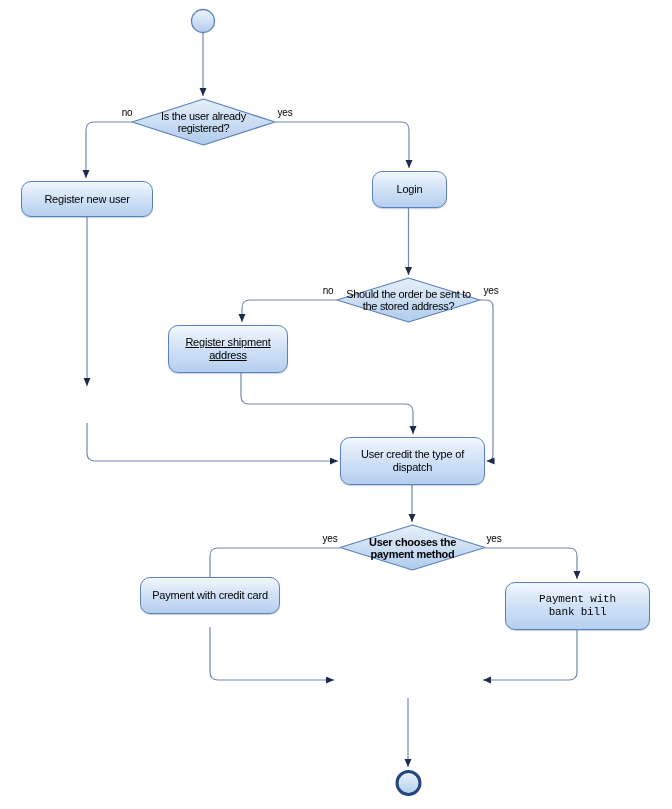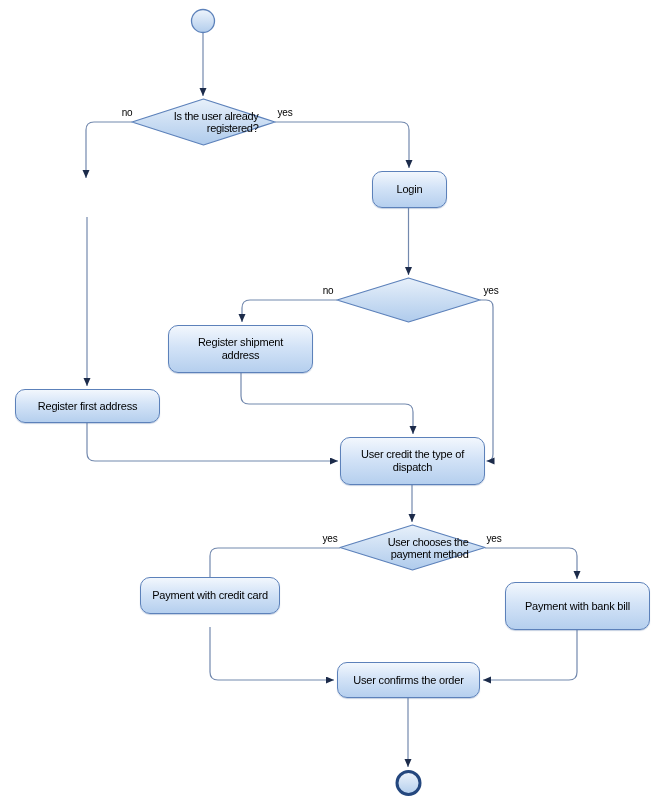--- a/index.html
+++ b/index.html
@@ -39,21 +39,21 @@
     color: #000000;
   }
   .action .txt {
     display: inline-block;
   }
   .dtext {
     position: absolute;
     display: flex;
     align-items: center;
     justify-content: center;
-    text-align: right;
+    text-align: center;
     font-size: 11px;
     line-height: 12px;
     letter-spacing: -0.3px;
     color: #000000;
     pointer-events: none;
   }
   .dtext .txt { display: inline-block; }
   .elabel {
     position: absolute;
     width: 34px;
@@ -102,55 +102,55 @@
       <path d="M408,698 L408,767" marker-end="url(#arrow)"></path>
     </g>
 
     <circle cx="203" cy="21" r="11.5" fill="url(#gradNode)" stroke="#5c81ba" stroke-width="1.3"></circle>
     <polygon points="203.5,99 275,122 203.5,145 132,122" fill="url(#gradDiamond)" stroke="#5c81ba" stroke-width="1.2" stroke-linejoin="round"></polygon>
     <polygon points="408.5,278 480,300 408.5,322 337,300" fill="url(#gradDiamond)" stroke="#5c81ba" stroke-width="1.2" stroke-linejoin="round"></polygon>
     <polygon points="412.5,525 485,547.5 412.5,570 340,547.5" fill="url(#gradDiamond)" stroke="#5c81ba" stroke-width="1.2" stroke-linejoin="round"></polygon>
     <circle cx="408.5" cy="783" r="11.5" fill="url(#gradNode)" stroke="#24477e" stroke-width="3"></circle>
   </svg>
 
+  <div class="action" style="left:21px; top:181px; width:132px; height:36px;">
+    <span class="txt">Register new user</span>
+  </div>
 
   <div class="action" style="left:372px; top:171px; width:75px; height:37px;align-items:center;">
     <span class="txt">Login</span>
   </div>
 
-  <div class="action" style="left:168px; top:325px; width:145px; height:48px;">
+  <div class="action" style="left:168px; top:325px; width:120px; height:48px;text-decoration:underline;">
     <span class="txt" style="max-width:112px;">Register shipment address</span>
   </div>
 
-  <div class="action" style="left:15px; top:389px; width:145px; height:34px;">
-    <span class="txt">Register first address</span>
-  </div>
 
   <div class="action" style="left:340px; top:437px; width:145px; height:48px;">
     <span class="txt" style="max-width:122px;">User credit the type of dispatch</span>
   </div>
 
   <div class="action" style="left:140px; top:577px; width:140px; height:37px;">
     <span class="txt">Payment with credit card</span>
   </div>
 
   <div class="action" style="left:505px; top:582px; width:145px; height:48px;">
-    <span class="txt" style="max-width:108px;">Payment with bank bill</span>
+    <span class="txt" style="max-width:108px;font-family:Liberation Mono, monospace;">Payment with bank bill</span>
   </div>
 
-  <div class="action" style="left:337px; top:662px; width:143px; height:36px;">
-    <span class="txt">User confirms the order</span>
-  </div>
 
   <div class="dtext" style="left:132px; top:99px; width:143px; height:46px;">
     <span class="txt" style="max-width:110px;">Is the user already registered?</span>
   </div>
 
+  <div class="dtext" style="left:337px; top:278px; width:143px; height:44px;">
+    <span class="txt" style="max-width:136px;">Should the order be sent to the stored address?</span>
+  </div>
 
-  <div class="dtext" style="left:340px; top:525px; width:145px; height:45px;">
+  <div class="dtext" style="left:340px; top:525px; width:145px; height:45px;font-weight:bold;">
     <span class="txt" style="max-width:112px;">User chooses the payment method</span>
   </div>
 
   <div class="elabel" style="left:110px; top:106px;">no</div>
 
   <div class="elabel" style="left:268px; top:106px;">yes</div>
 
   <div class="elabel" style="left:311px; top:284px;">no</div>
 
   <div class="elabel" style="left:474px; top:284px;">yes</div>

